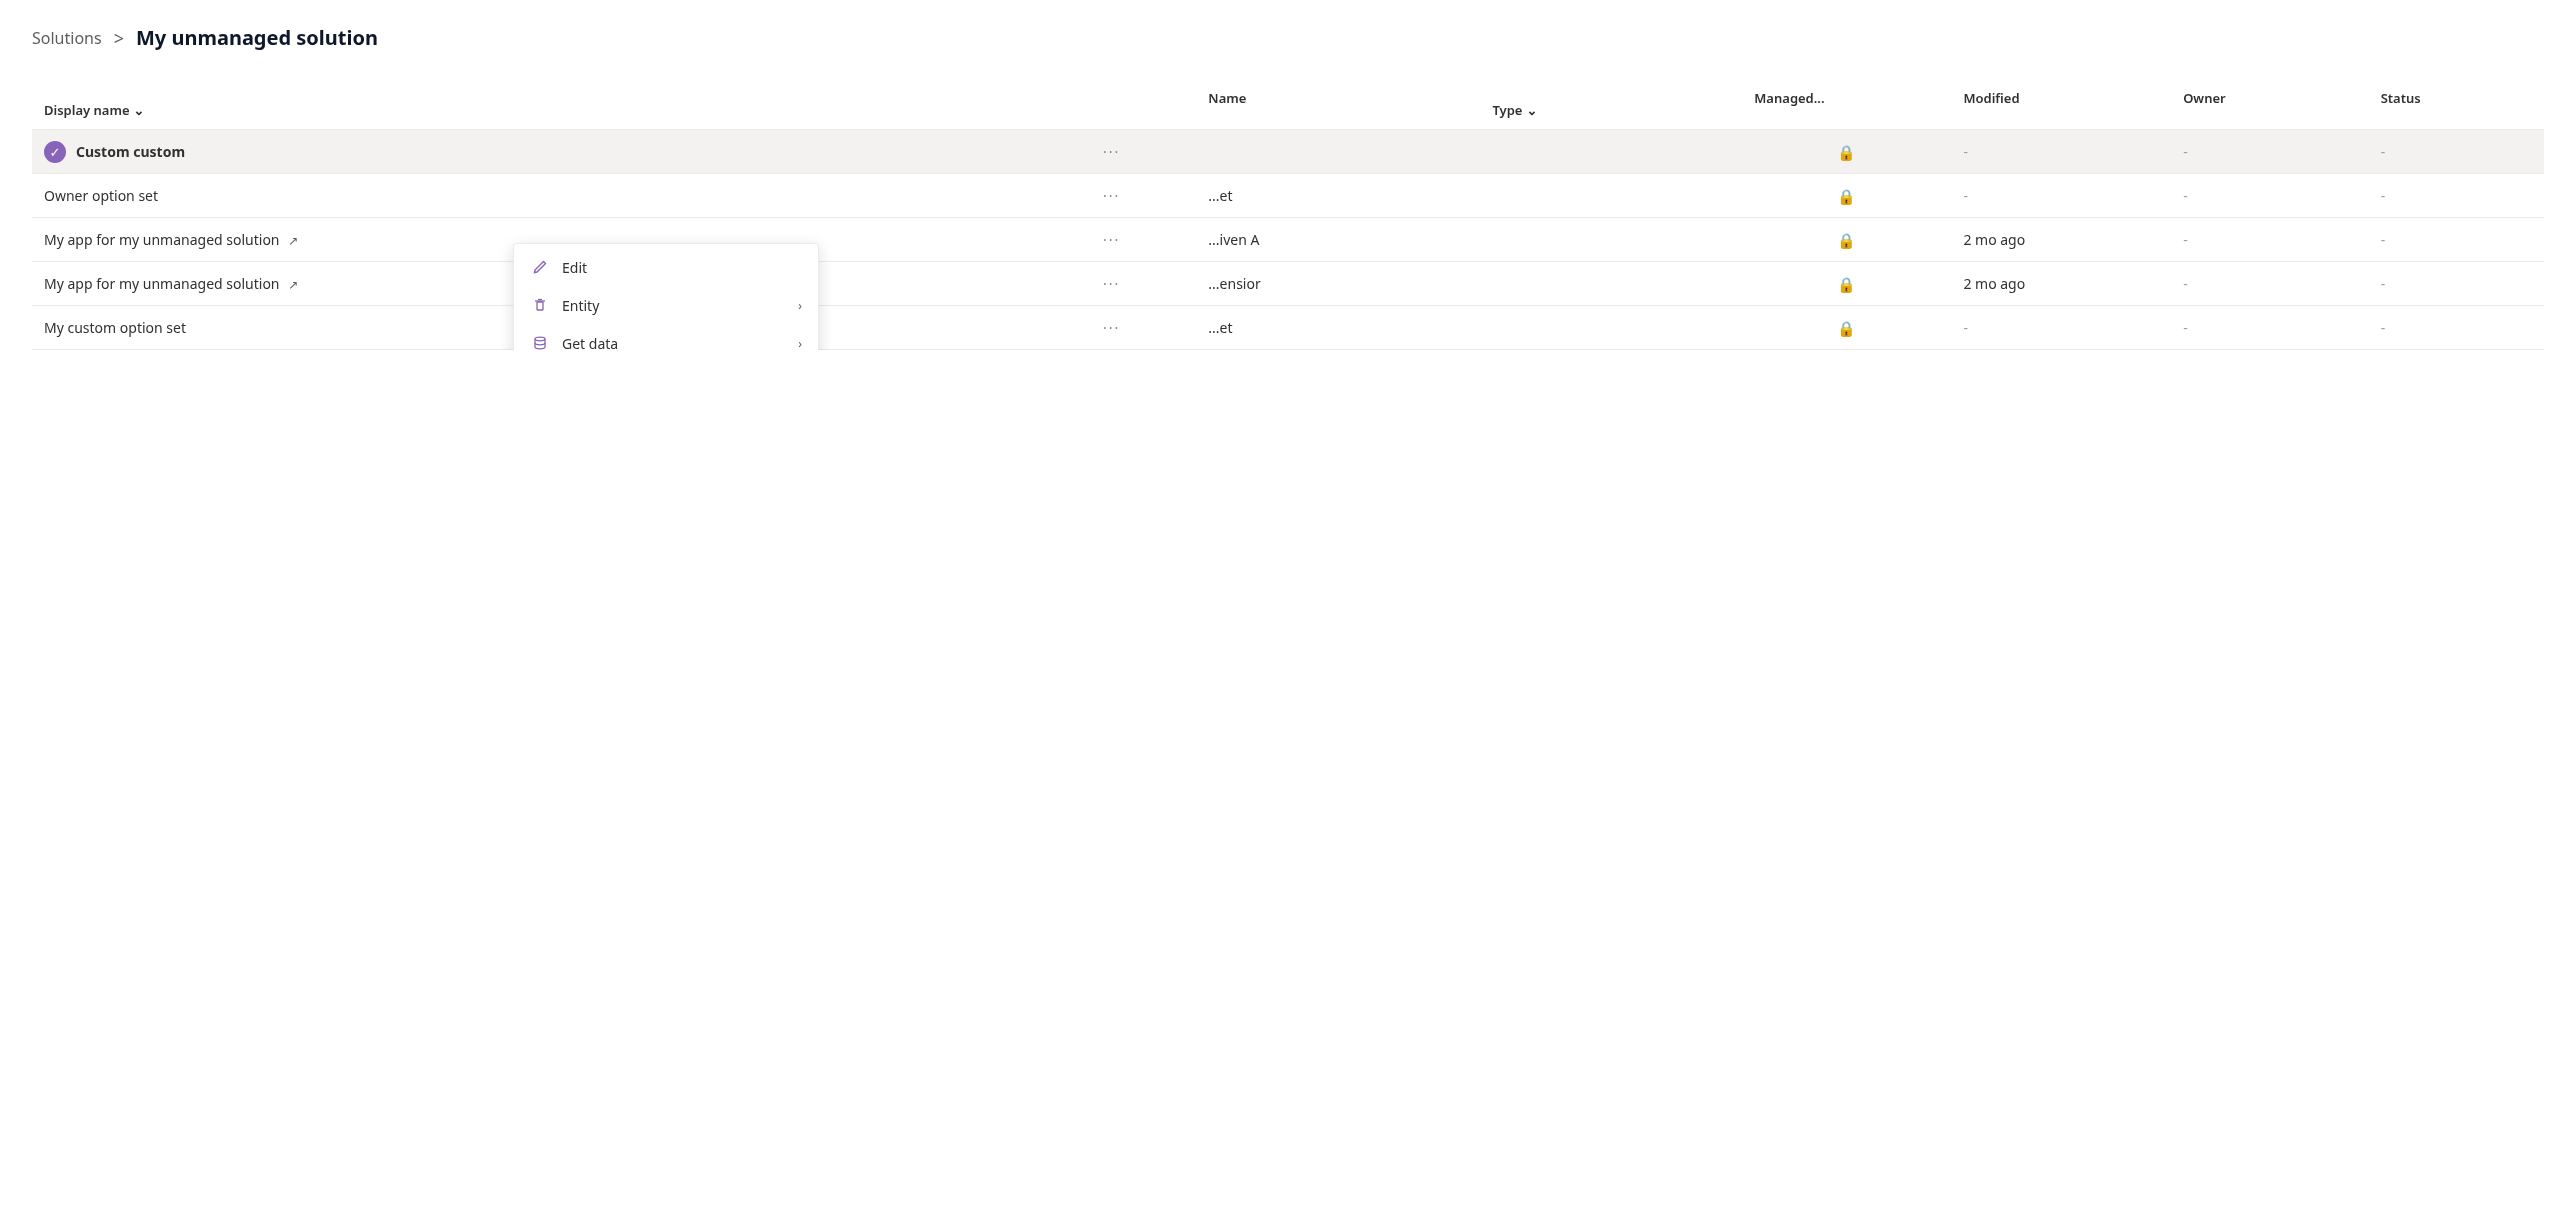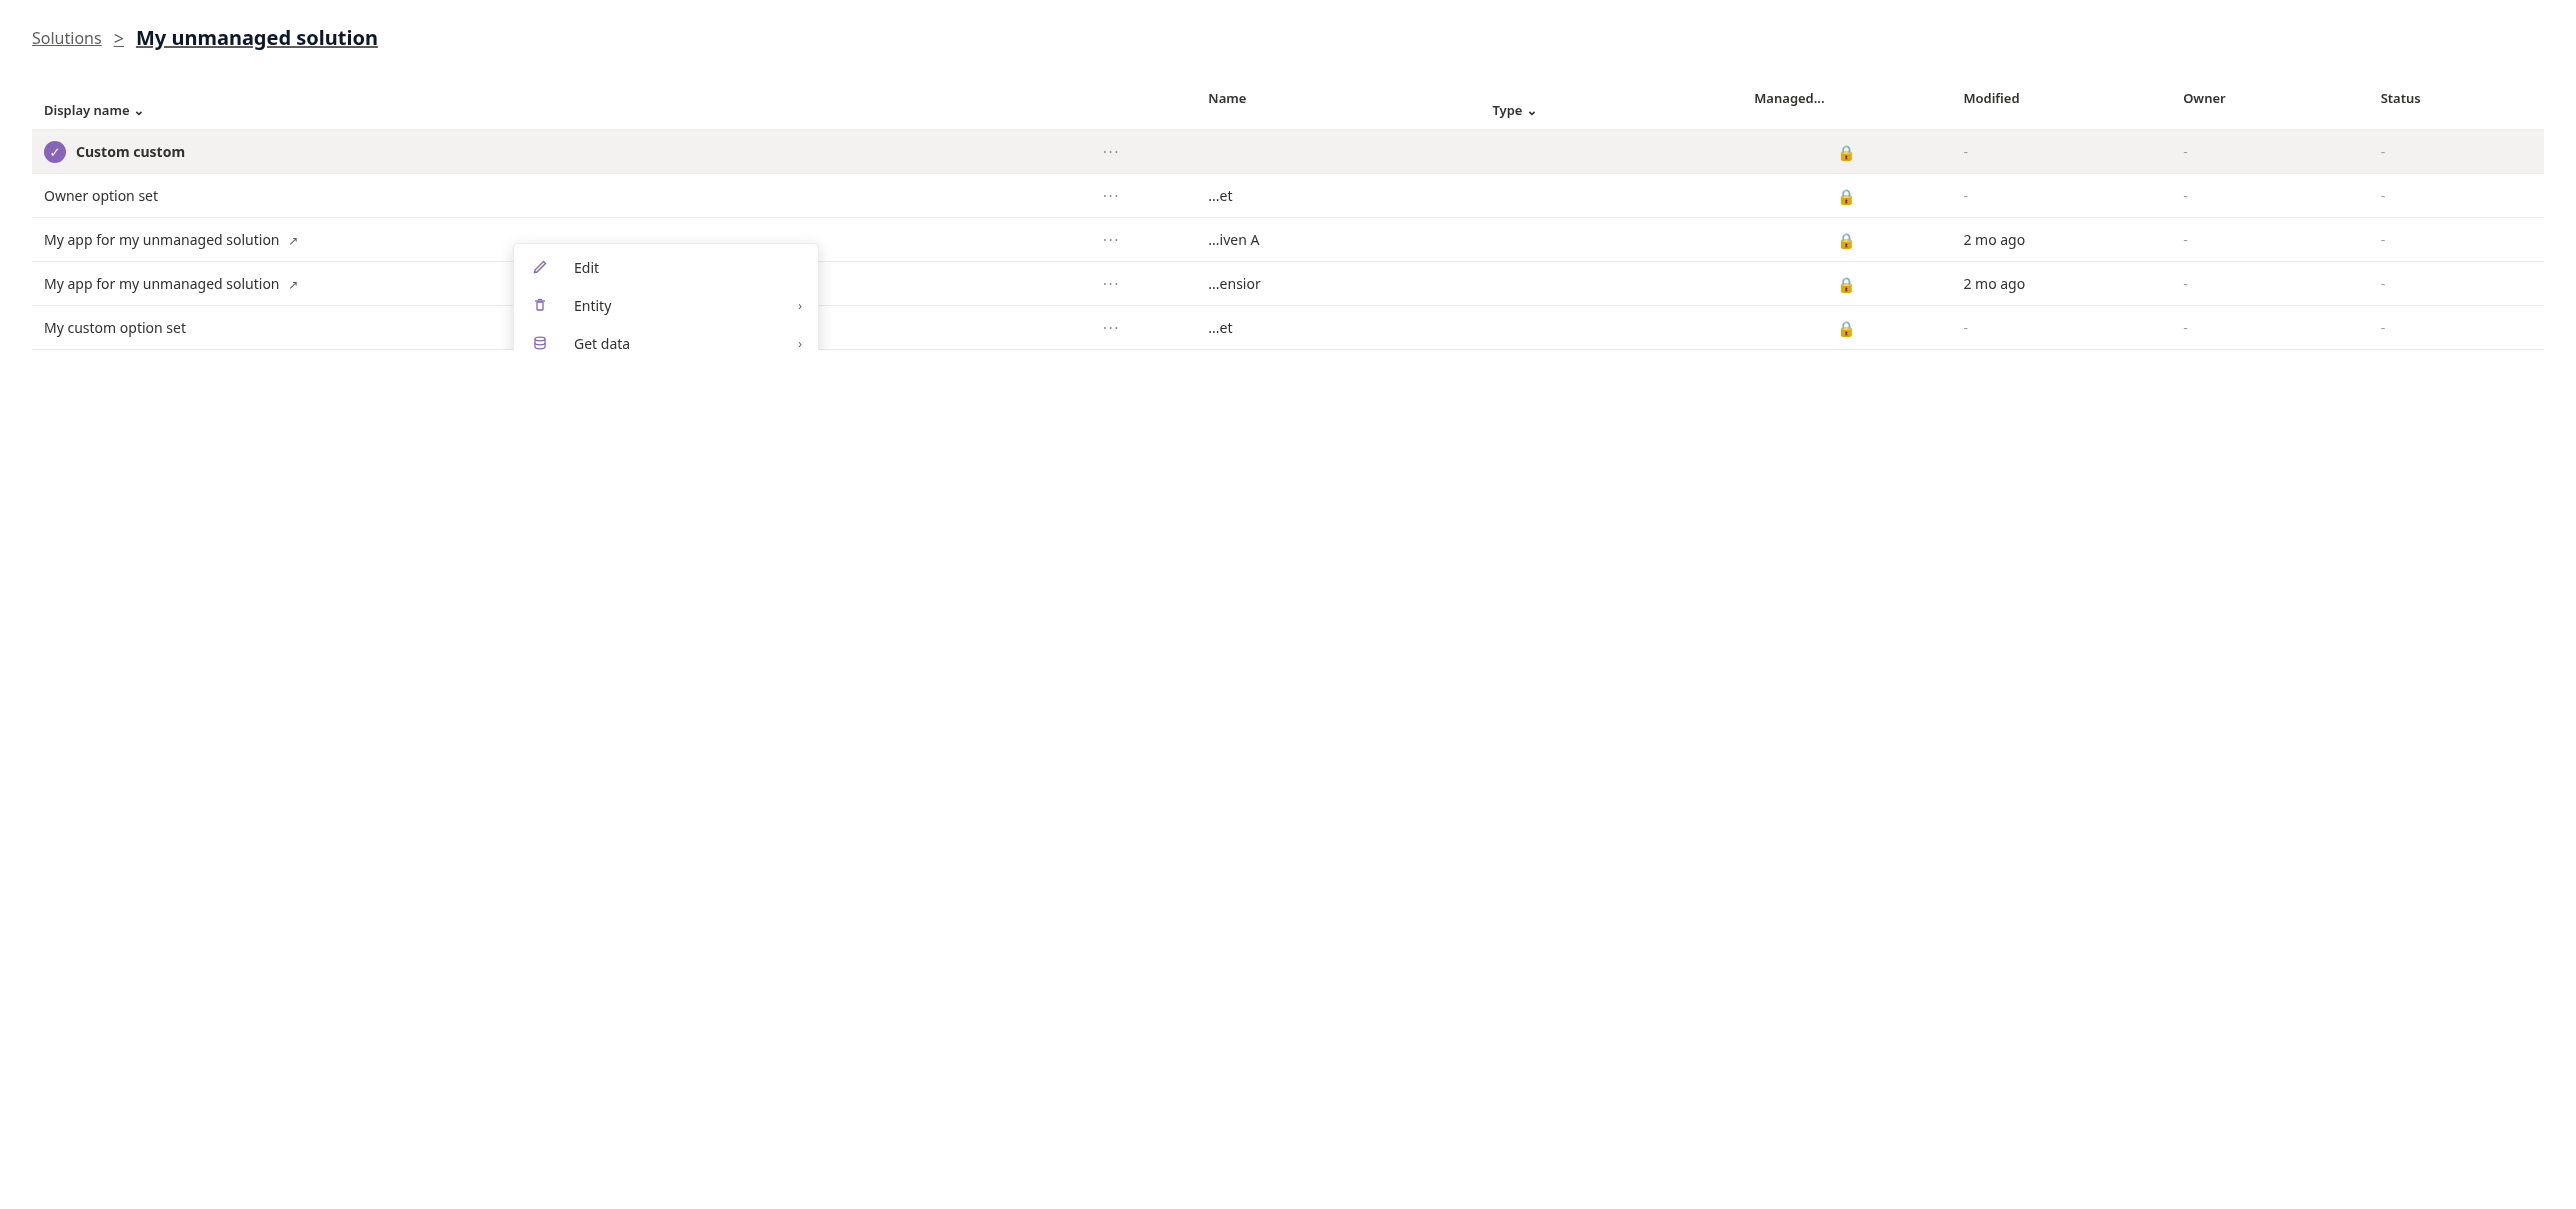--- a/index.html
+++ b/index.html
@@ -10,21 +10,20 @@
       font-size: 14px;
     }
 
     .breadcrumb {
       display: flex;
       align-items: center;
       padding: 24px 32px 16px 32px;
       font-size: 16px;
       color: #605e5c;
       gap: 8px;
-      text-decoration: underline;
     }
     .breadcrumb .current {
       font-weight: 700;
       color: #0f172a;
       font-size: 20px;
     }
     .breadcrumb .separator {
       font-size: 18px;
       color: #605e5c;
       margin: 0 4px;
@@ -126,21 +125,21 @@
       border-radius: 4px;
       z-index: 100;
       padding: 4px 0;
     }
 
     .menu-item {
       display: flex;
       align-items: center;
       padding: 9px 16px;
       cursor: pointer;
-      gap: 24px;
+      gap: 12px;
       font-size: 14px;
       color: #323130;
       position: relative;
     }
 
     .menu-item.highlighted {
       border: 2px solid #a4262c;
       margin: 2px 4px;
       border-radius: 2px;
       padding: 7px 12px;

